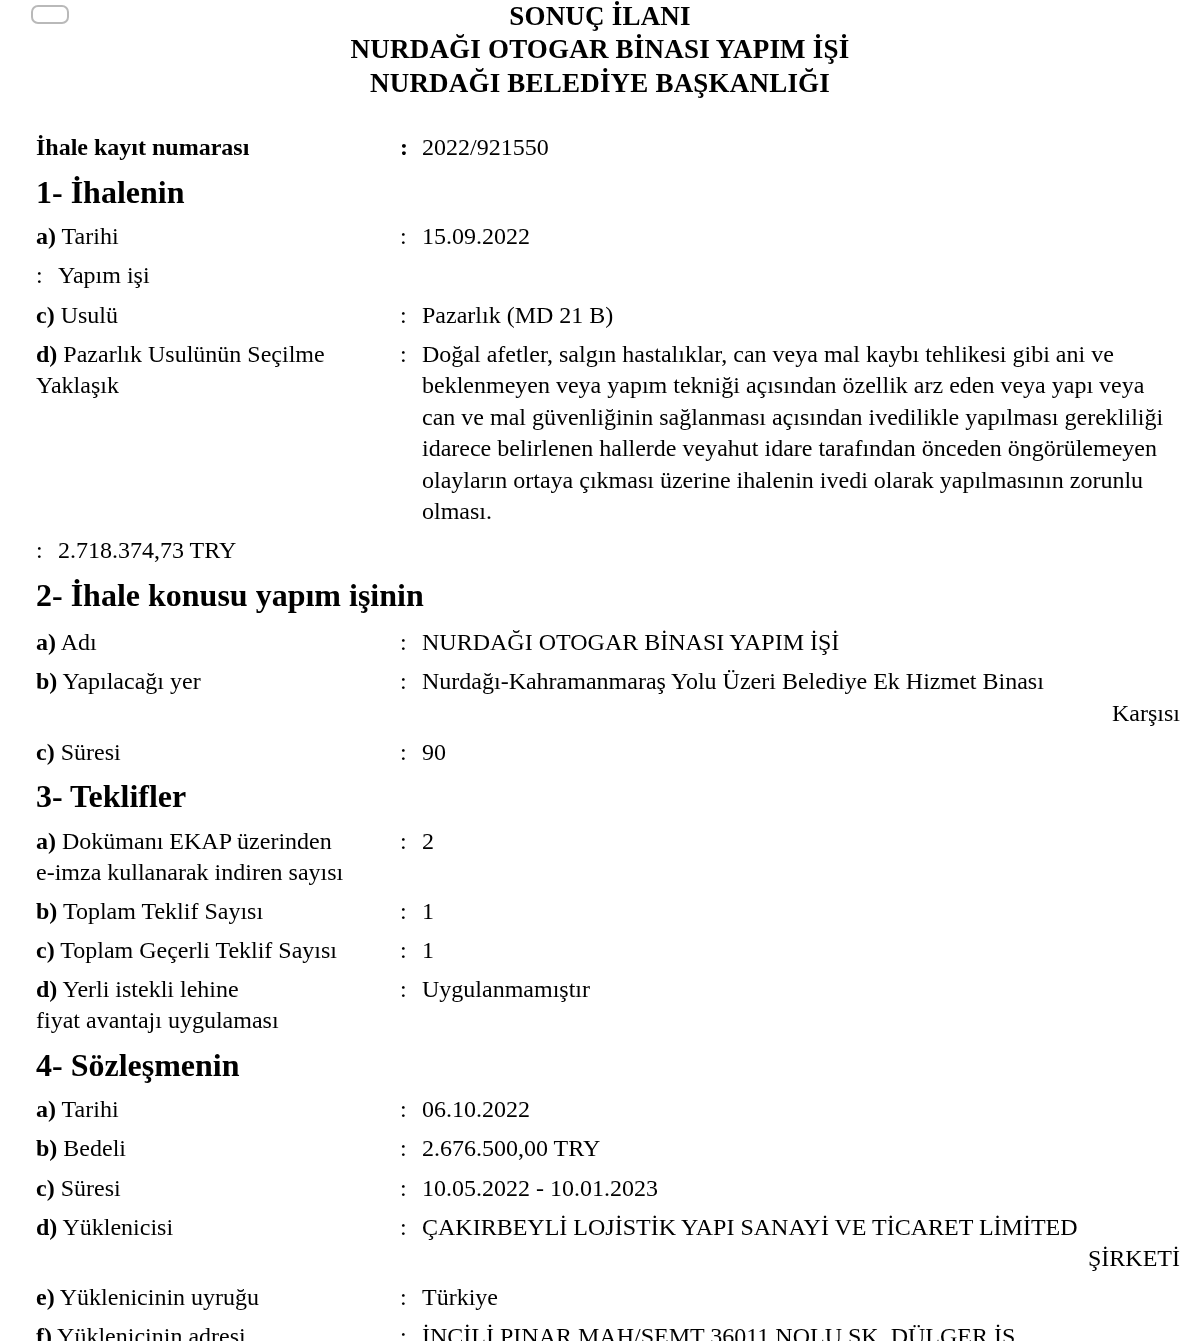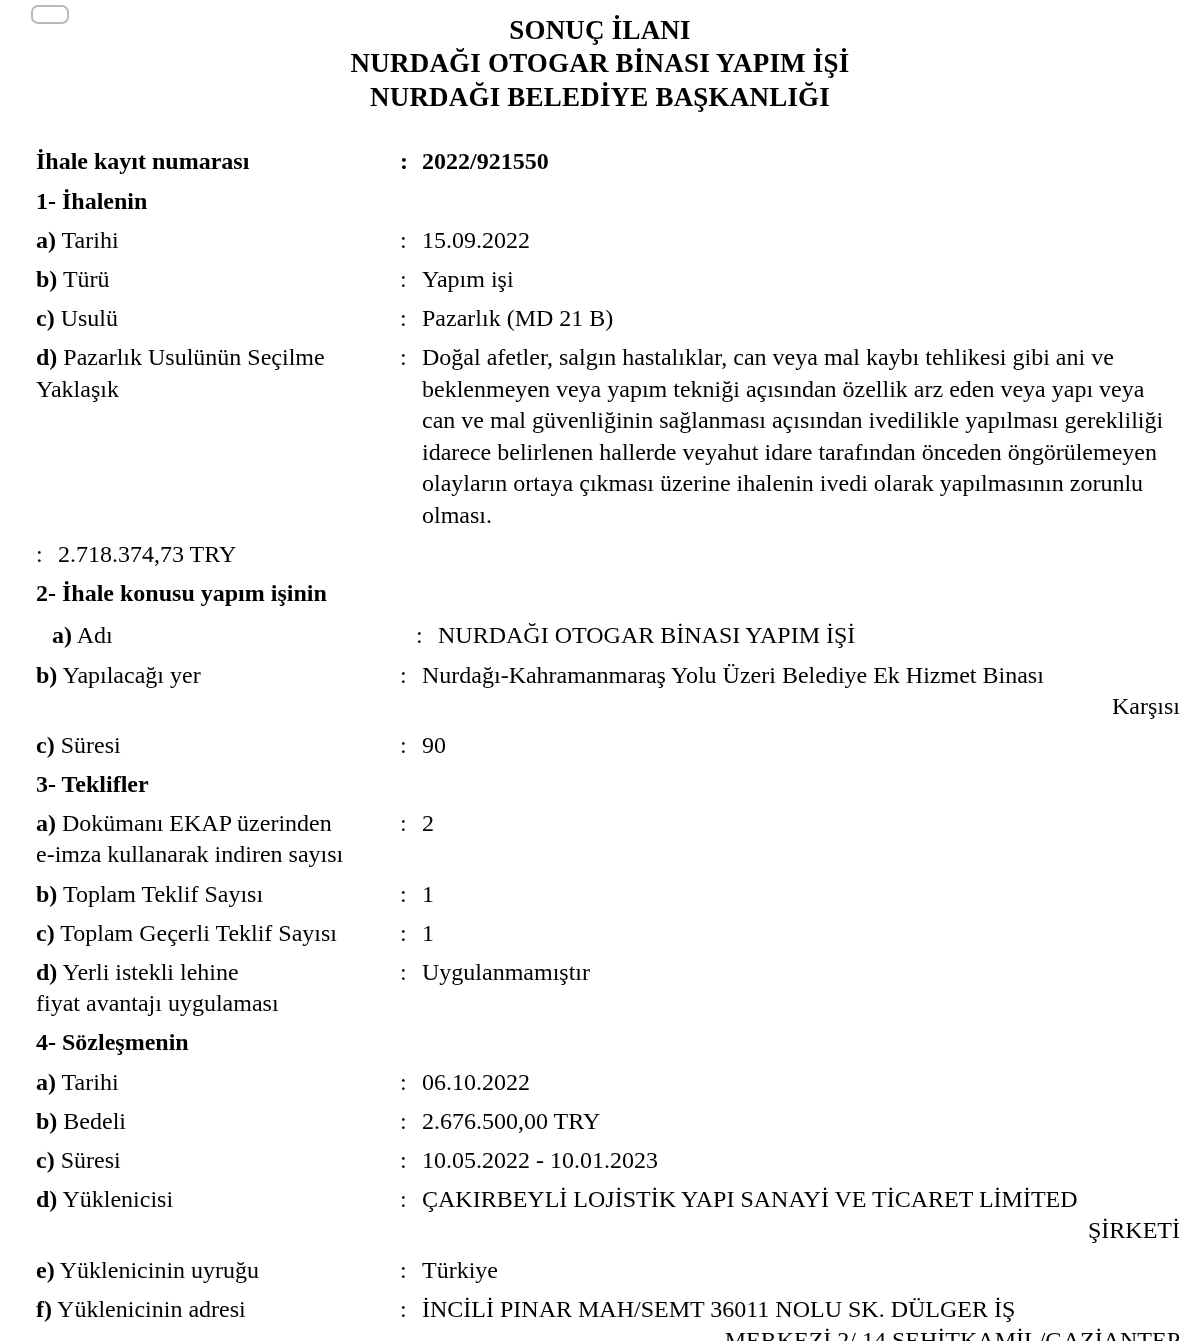--- a/index.html
+++ b/index.html
@@ -34,21 +34,20 @@
     position: absolute;
     top: 0;
     left: 0;
     width: 1200px;
     padding: 0;
   }
 
   
   .title-block {
     text-align: center;
-    padding-top: 14px;
     line-height: 1.24;
   }
   .title-line {
     font-weight: bold;
     font-size: 27px;
     letter-spacing: 0.2px;
     white-space: nowrap;
   }
 
   
@@ -58,21 +57,21 @@
     padding-right: 20px;
   }
 
   .row {
     display: flex;
     align-items: flex-start;
     line-height: 1.30;
     margin-top: 32px;
   }
   .row-gap-sm { margin-top: 8px; }
-  .row-gap-md { margin-top: 11px; margin-left: 16px; }
+  .row-gap-md { margin-top: 11px; }
 
   .label {
     width: 364px;
     flex: 0 0 364px;
     font-size: 24px;
     padding-right: 6px;
     box-sizing: border-box;
   }
   .label .ltr {
     font-weight: bold;
@@ -92,29 +91,29 @@
     text-align: left;
   }
   .sep.bold { font-weight: bold; }
 
   .value {
     flex: 1 1 auto;
     font-size: 24px;
     padding-left: 8px;
     max-width: 760px;
   }
-  .value.bold { font-weight: bold; }
+  .value.bold { font-weight: normal; }
   .value .cont {
     display: block;
     text-align: right;
   }
 
   
   .section-row {
-    font-size: 24px;
+    font-size: 32px;
     font-weight: bold;
     line-height: 1.30;
     padding-left: 0;
   }
 
   
   .value.para {
     max-width: 748px;
     line-height: 1.31;
   }
@@ -142,21 +141,20 @@
 
     <div class="section-row row-gap-sm">1- İhalenin</div>
 
     <div class="row row-gap-sm">
       <div class="label"><span class="ltr">a)</span> <span>Tarihi</span></div>
       <div class="sep">:</div>
       <div class="value">15.09.2022</div>
     </div>
 
     <div class="row row-gap-sm">
-      <div class="label"><span class="ltr">b)</span> <span>Türü</span></div>
       <div class="sep">:</div>
       <div class="value">Yapım işi</div>
     </div>
 
     <div class="row row-gap-sm">
       <div class="label"><span class="ltr">c)</span> <span>Usulü</span></div>
       <div class="sep">:</div>
       <div class="value">Pazarlık (MD 21 B)</div>
     </div>
 

